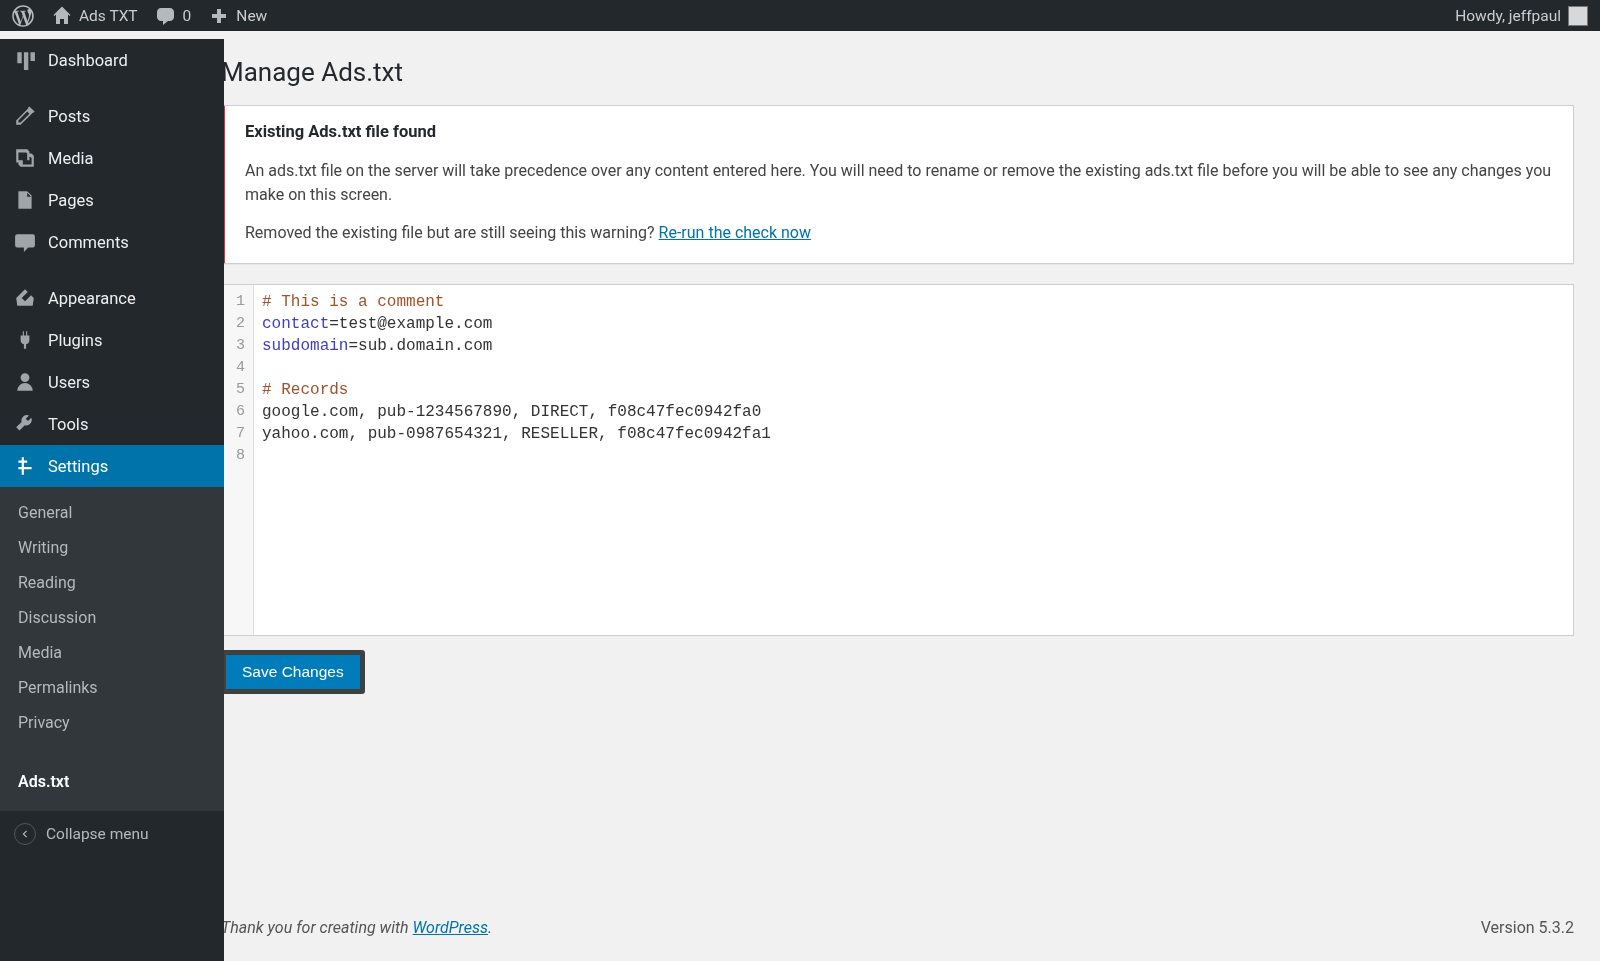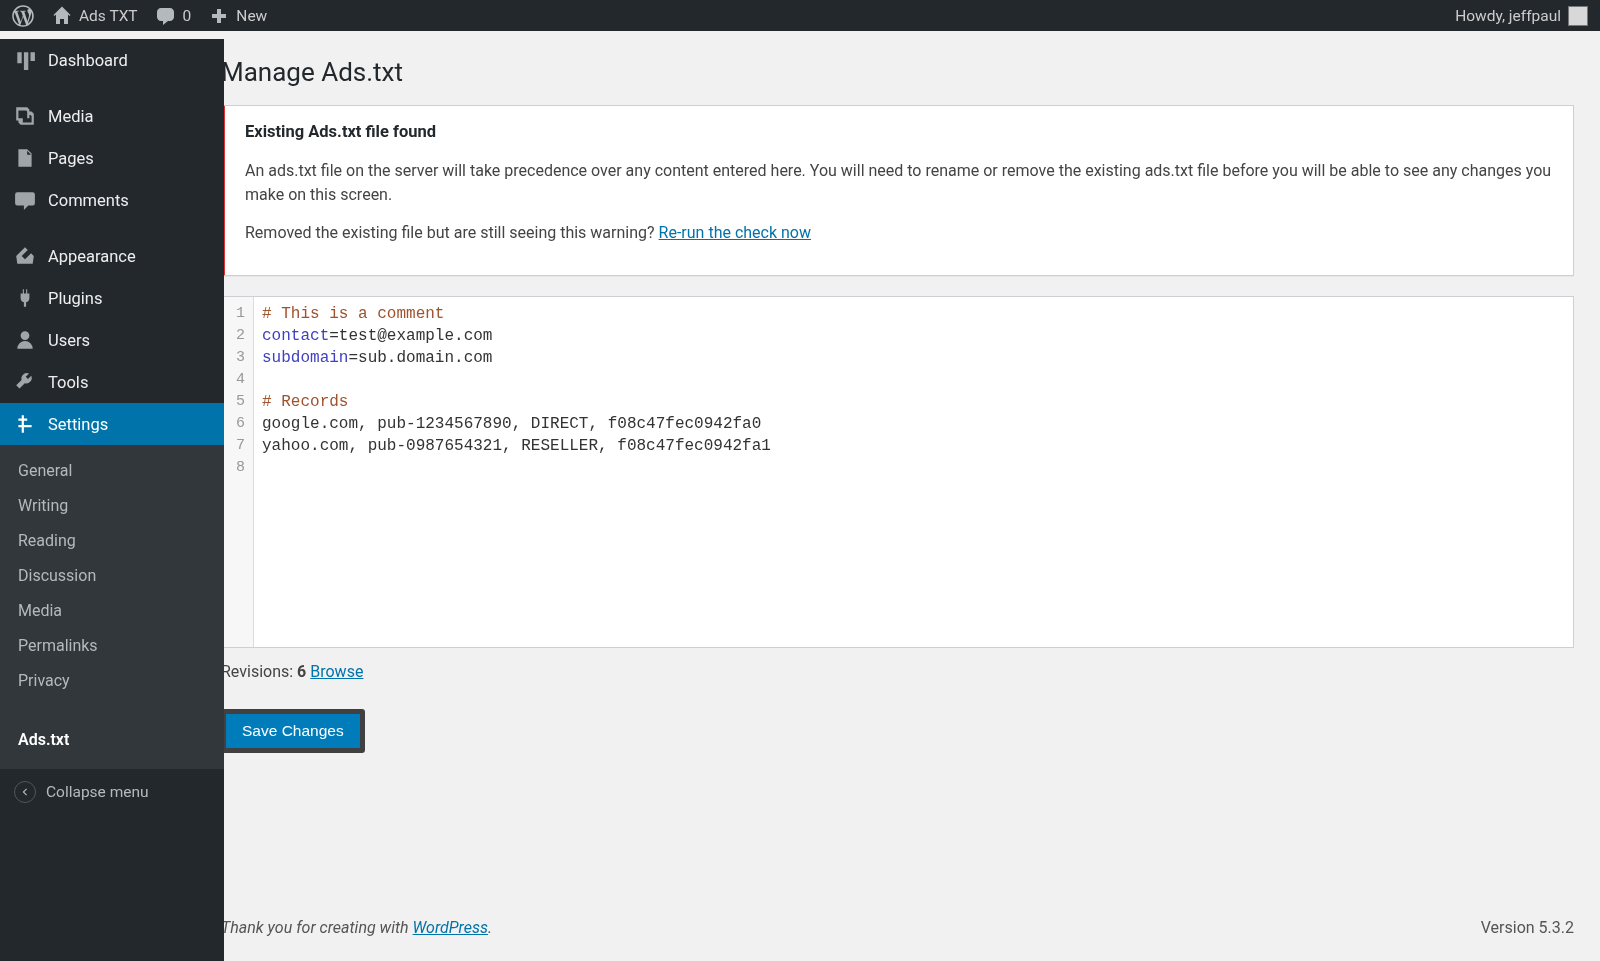--- a/index.html
+++ b/index.html
@@ -107,21 +107,21 @@
   .notice {
     background: #fff;
     border: 1px solid #ccd0d4;
     border-left: 4px solid #dc3232;
     box-shadow: 0 1px 1px rgba(0,0,0,.04);
     padding: 14px 20px 18px;
     margin-bottom: 20px;
   }
   .notice .notice-title { font-weight: 700; color: #23282d; font-size: 16.5px; margin-bottom: 14px; }
   .notice p { font-size: 16px; line-height: 1.5; color: #444; margin-bottom: 14px; }
-  .notice p:last-child { margin-bottom: 12px; }
+  .notice p:last-child { margin-bottom: 0; }
   .notice a { color: #0073aa; text-decoration: underline; }
 
   
   .code-editor {
     border: 1px solid #ccd0d4;
     background: #fff;
     display: flex;
     font-family: "SFMono-Regular", Consolas, "Liberation Mono", Menlo, monospace;
     font-size: 16px;
     min-height: 352px;
@@ -211,20 +211,26 @@
 
 <div id="adminmenu">
   <div id="menu-items">
       <div class="menu-item">
         <svg class="menu-icon" viewBox="0 0 20 20">
           <path d="M3 13h4V3H3v10zm6 6h4V3H9v16zm6-8h4V3h-4v8z"></path>
         </svg>
         <span>Dashboard</span>
       </div>
       <div class="menu-separator"></div>
+      <div class="menu-item">
+        <svg class="menu-icon" viewBox="0 0 20 20">
+          <path d="M13.9 1.3L18.7 6l-1.3 1.3L17 7l-2 2-9 9H2v-4l9-9 2-2-.3-.4 1.2-1.3zM4 16h2l8-8-2-2-8 8v2z"></path>
+        </svg>
+        <span>Posts</span>
+      </div>
       <div class="menu-item">
         <svg class="menu-icon" viewBox="0 0 20 20">
           <path d="M2 2h10l2 2v2h2l2 2v10H6l-2-2V14H2V2zm2 2v8h8V6l-1-1H4zm4 10v2h8v-6l-1-1h-1v3H8z"></path>
         </svg>
         <span>Media</span>
       </div>
       <div class="menu-item">
         <svg class="menu-icon" viewBox="0 0 20 20">
           <path d="M4 2h8l4 4v12H4V2zm8 1.5V7h3.5L12 3.5zM6 10h8v2H6v-2zm0 3h8v2H6v-2z"></path>
         </svg>
@@ -315,24 +321,20 @@
           <div class="line"><span class="cm-comment"># This is a comment</span></div>
           <div class="line"><span class="cm-keyword">contact</span><span>=test@example.com</span></div>
           <div class="line"><span class="cm-keyword">subdomain</span><span>=sub.domain.com</span></div>
           <div class="line">&nbsp;</div>
           <div class="line"><span class="cm-comment"># Records</span></div>
           <div class="line"><span>google.com, pub-1234567890, DIRECT, f08c47fec0942fa0</span></div>
           <div class="line"><span>yahoo.com, pub-0987654321, RESELLER, f08c47fec0942fa1</span></div>
         </div>
     </div>
 
-    <div class="revisions">
-      <span>Revisions: </span><strong>6</strong>
-      <a href="#">Browse</a>
-    </div>
 
     <button class="button-primary">Save Changes</button>
   </div>
 
   <div id="wpfooter">
     <span class="thanks">
       <span>Thank you for creating with </span><a href="#">WordPress</a><span>.</span>
     </span>
     <span>Version 5.3.2</span>
   </div>

